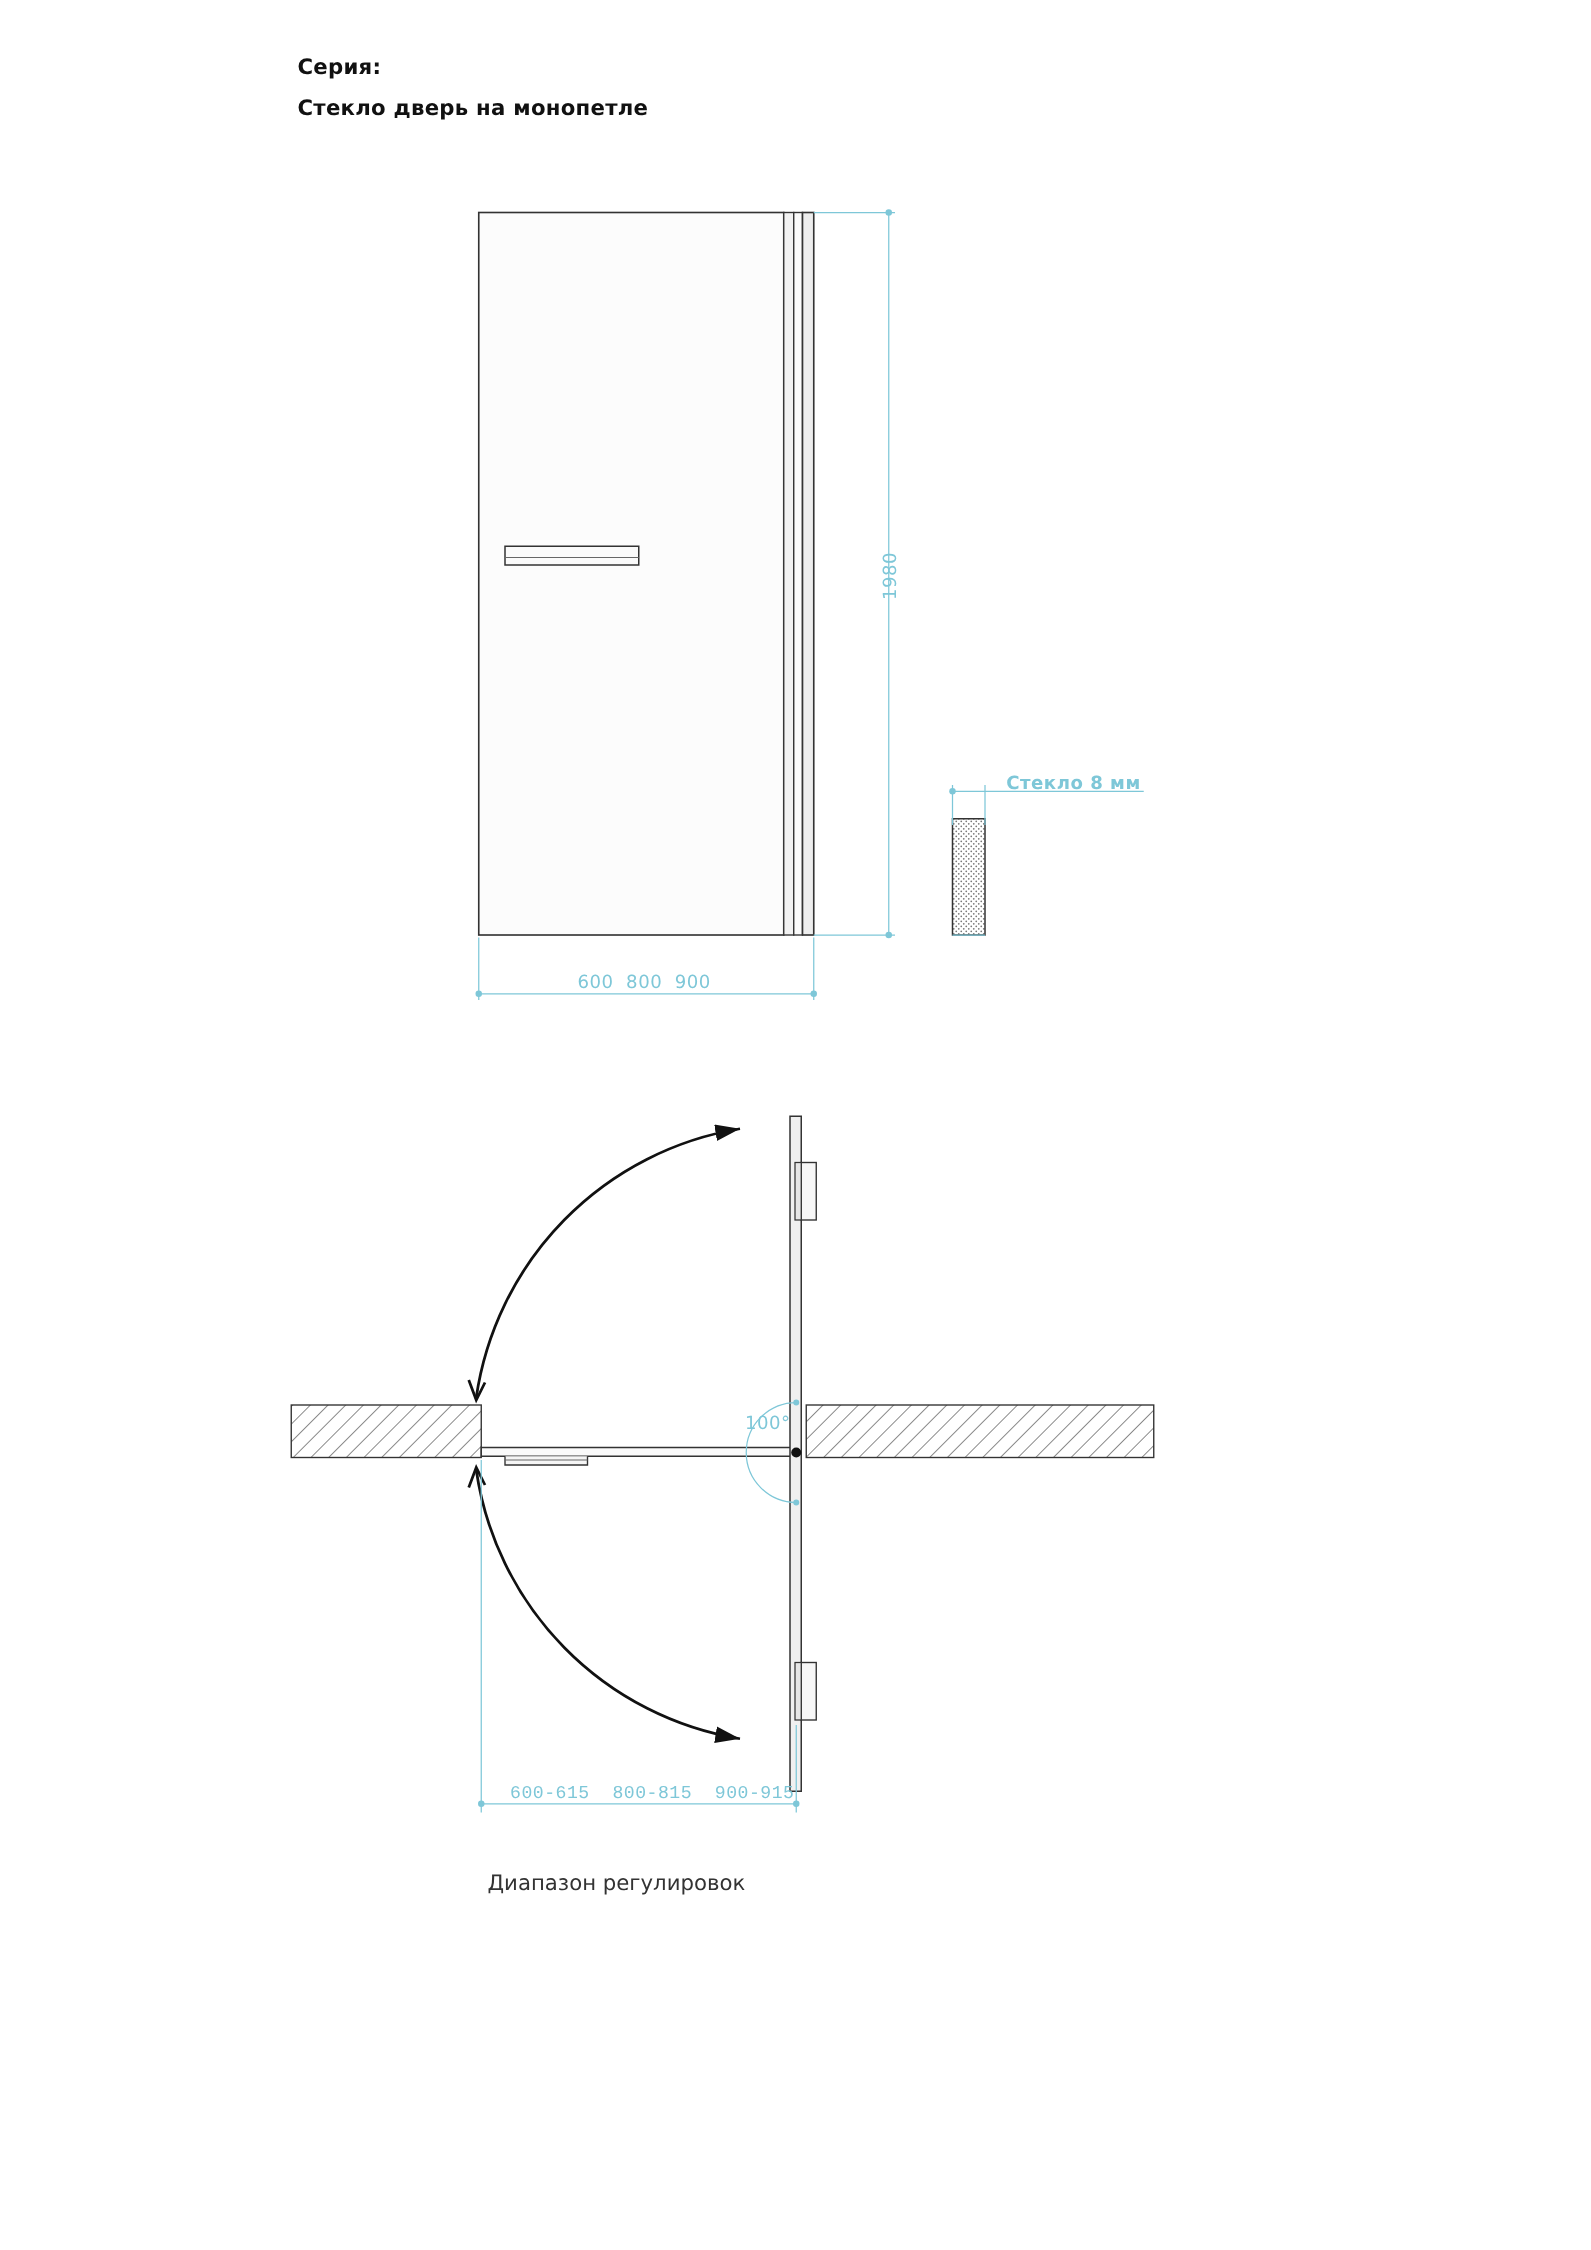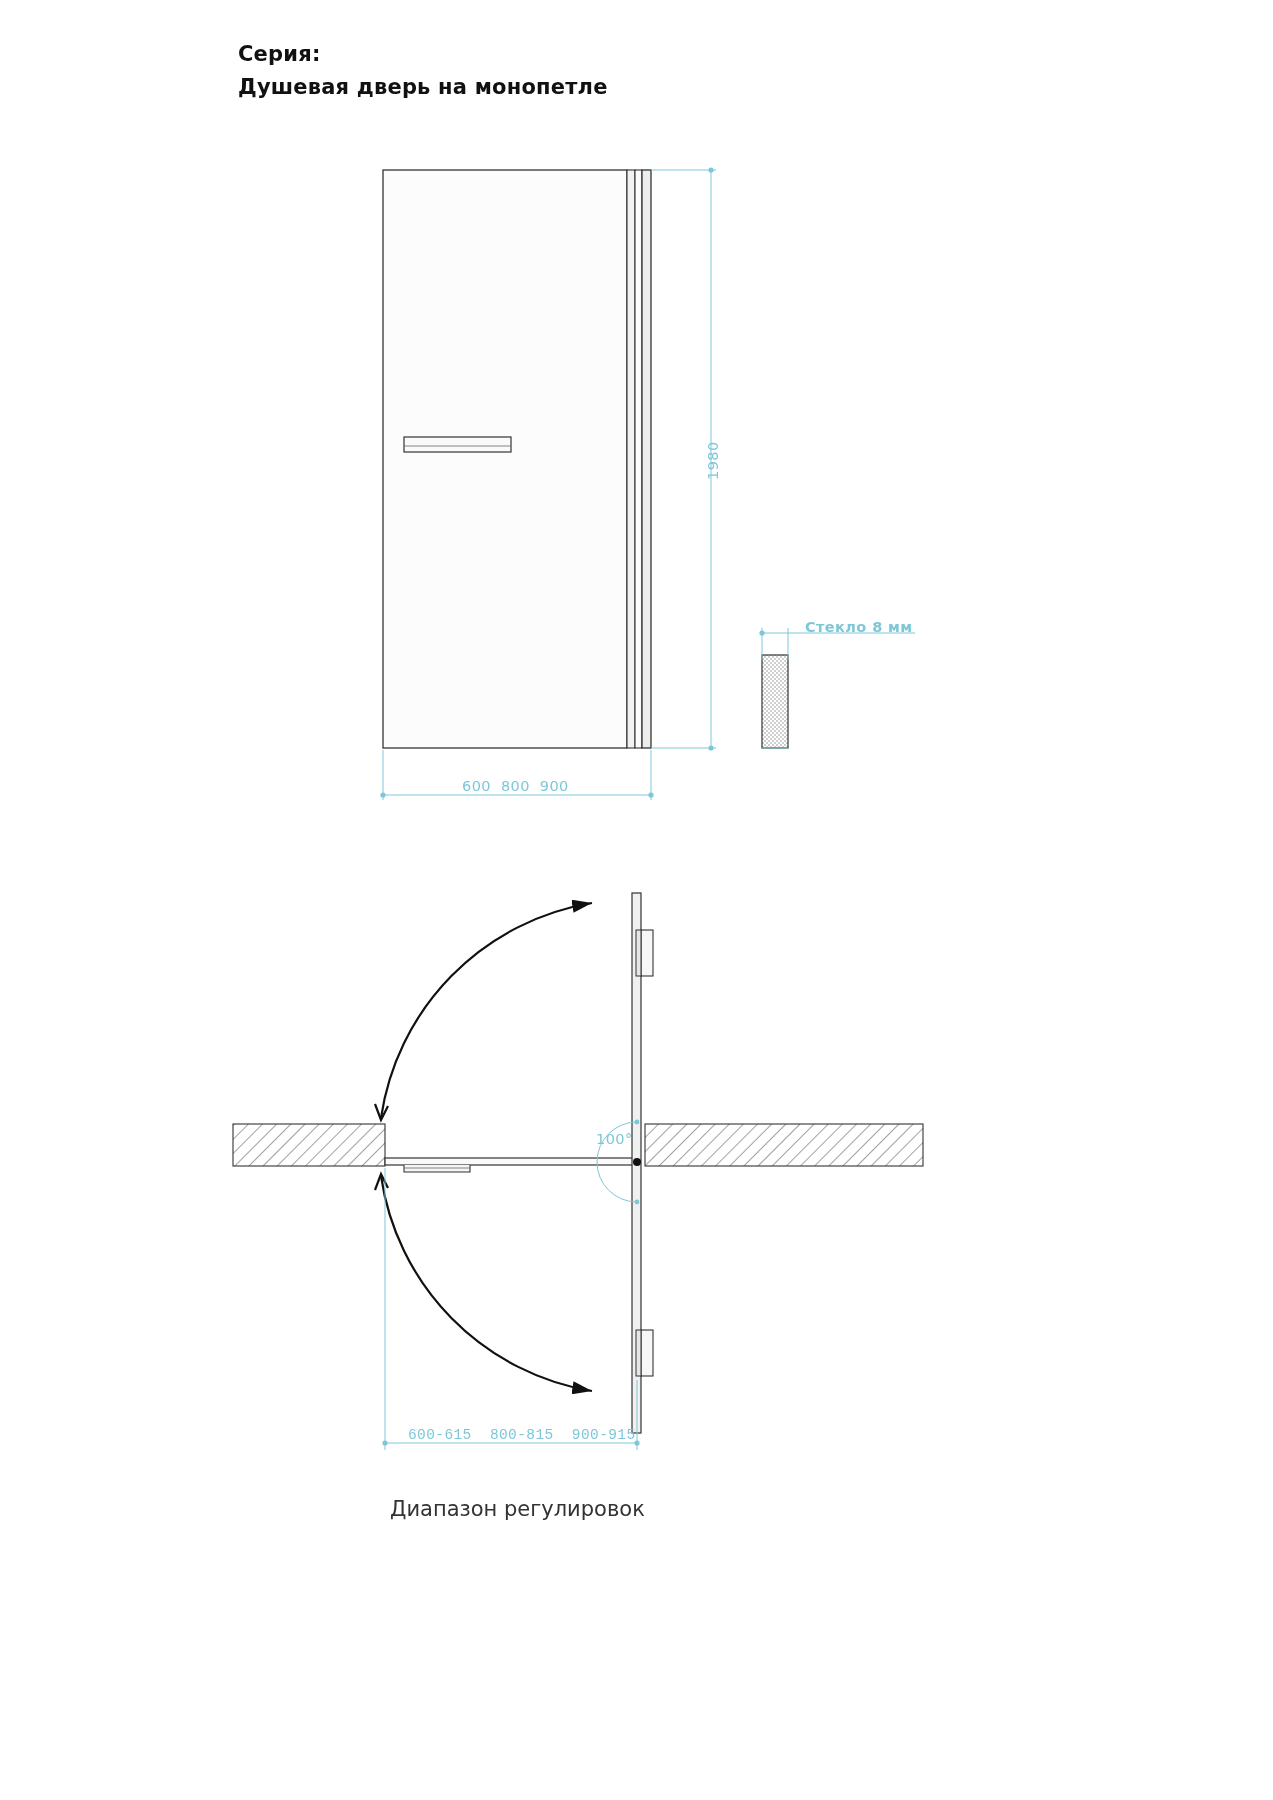--- a/index.html
+++ b/index.html
@@ -14,21 +14,21 @@
     font-family: "DejaVu Sans", "Liberation Sans", sans-serif;
     color: #1a1a1a;
     overflow: hidden;
   }
 
   .title-block {
     position: absolute;
     left: 238px;
     top: 38px;
     width: 640px;
-    font-size: 21px;
+    font-size: 17px;
     line-height: 33px;
     font-weight: 700;
     color: #111111;
     letter-spacing: 0.2px;
   }
   .title-block div { white-space: pre; }
 
   
   svg.drawing {
     position: absolute;
@@ -46,31 +46,31 @@
     white-space: pre;
     letter-spacing: 0.4px;
   }
   .dim-text.vertical {
     transform: rotate(-90deg);
     transform-origin: left top;
   }
   .caption {
     position: absolute;
     color: #333333;
-    font-size: 21px;
+    font-size: 17px;
     font-family: "DejaVu Sans", "Liberation Sans", sans-serif;
     white-space: pre;
   }
 </style>
 </head>
 <body>
 
 <div class="title-block">
   <div>Серия:</div>
-  <div>Душевая дверь на монопетле</div>
+  <div>Стекло дверь на монопетле</div>
 </div>
 
 <svg class="drawing" viewBox="0 0 1273 1800">
   <defs>
     <pattern id="hatch45" width="10" height="10" patternTransform="rotate(45)" patternUnits="userSpaceOnUse">
       <line x1="0" y1="0" x2="0" y2="10" stroke="#444444" stroke-width="1"></line>
     </pattern>
     <pattern id="glassdots" width="4" height="4" patternUnits="userSpaceOnUse">
       <circle cx="1" cy="1" r="0.7" fill="#777777"></circle>
       <circle cx="3" cy="3" r="0.7" fill="#777777"></circle>

